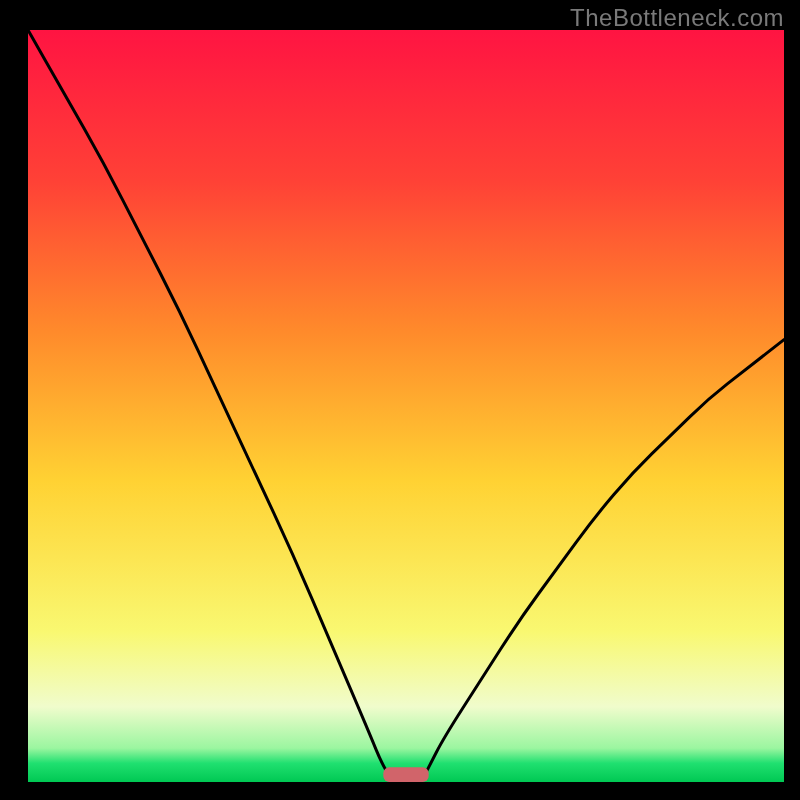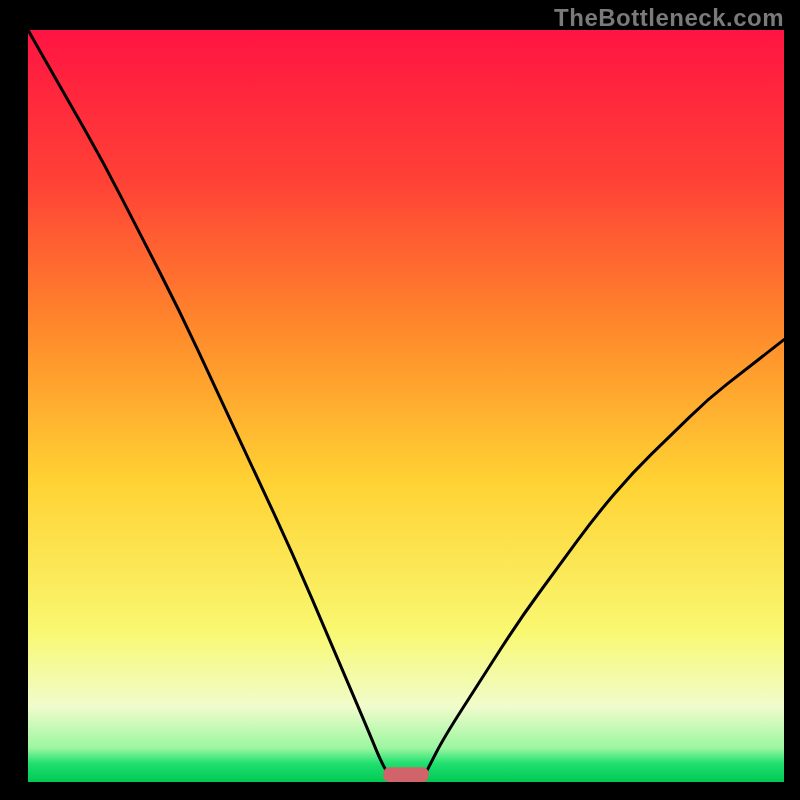--- a/index.html
+++ b/index.html
@@ -16,21 +16,21 @@
     width: 800px;
     height: 800px;
   }
   .watermark {
     position: absolute;
     top: 4px;
     right: 16px;
     color: #7a7a7a;
     font-size: 24px;
     letter-spacing: 0.5px;
-    font-weight: 700;
+    font-weight: 400;
     z-index: 5;
   }
   svg.chart {
     position: absolute;
     left: 0;
     top: 0;
     width: 800px;
     height: 800px;
     display: block;
   }

